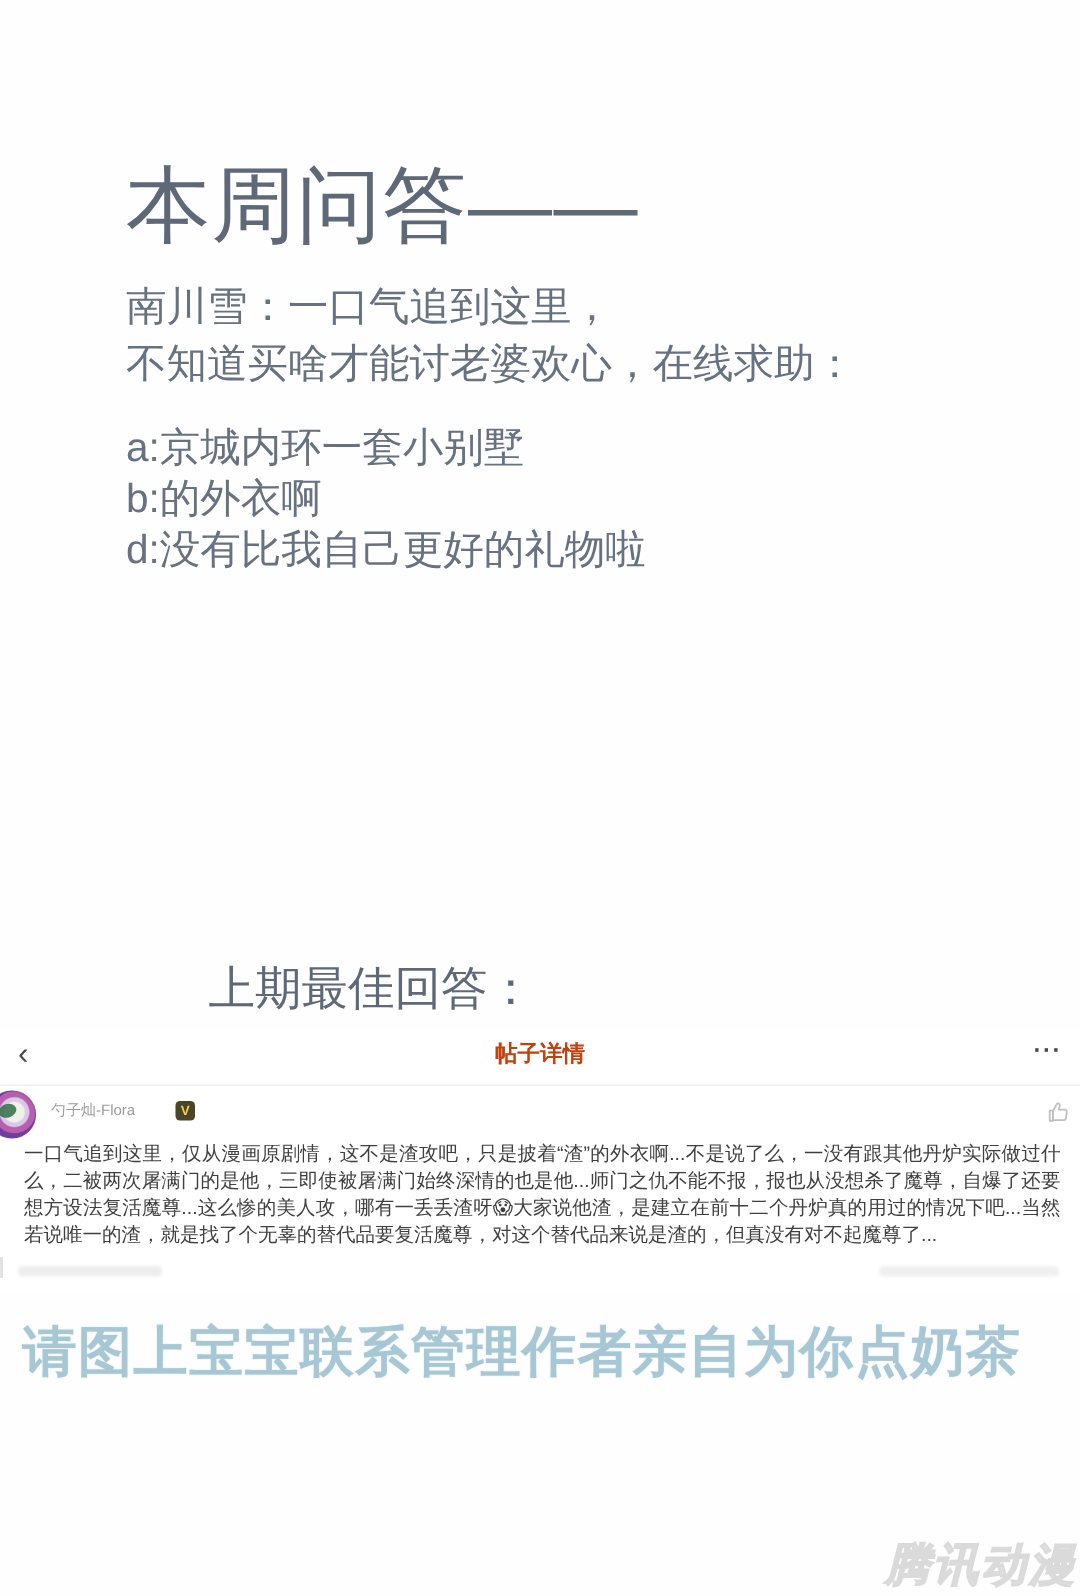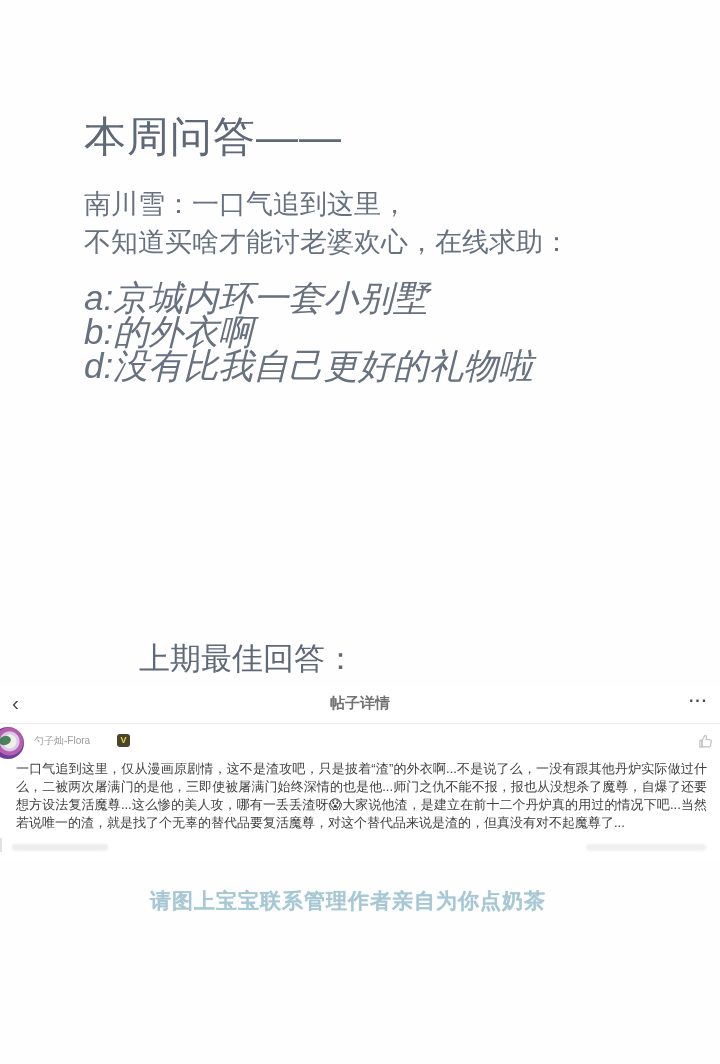--- a/index.html
+++ b/index.html
@@ -2,46 +2,45 @@
 <html><head>
 <meta charset="utf-8">
 <style>
   html,body{margin:0;padding:0;background:#ffffff;}
   .canvas{
     position:relative;width:720px;height:1064px;background:#fefefe;
     overflow:hidden;font-family:"Liberation Sans","DejaVu Sans",sans-serif;
   }
   
   .qa-title{
-    position:absolute;left:84px;top:110px;font-size:42px;line-height:54px;
+    position:absolute;left:84px;top:110px;font-size:56px;line-height:54px;
     color:#5e6877;letter-spacing:1px;font-weight:500;margin:0;
   }
   .qa-question{
     position:absolute;left:84px;top:185px;font-size:27px;line-height:38px;
     color:#67717f;
   }
   .qa-options{
-    position:absolute;left:84px;top:281px;font-size:35px;line-height:34px;
+    position:absolute;left:84px;top:281px;font-size:27px;line-height:34px;
     color:#67717f;
-    font-style:italic;
   }
   .qa-heading{
     position:absolute;left:139px;top:639px;font-size:31px;line-height:40px;
     color:#5e6877;font-weight:500;margin:0;
   }
   
   .post{position:absolute;left:0;top:686px;width:720px;height:176px;background:#fff;}
   .post-header{position:absolute;left:0;top:0;width:720px;height:36px;}
   .back-icon{
     position:absolute;left:12px;top:6px;width:18px;height:22px;color:#4a4a4a;
     font-size:21px;line-height:22px;font-weight:400;cursor:pointer;
   }
   .post-title{
     position:absolute;left:0;top:6px;width:720px;text-align:center;
-    font-size:15px;line-height:22px;color:#737373;font-weight:700;
+    font-size:15px;line-height:22px;color:#c2410c;font-weight:700;
   }
   .more-icon{
     position:absolute;right:12px;top:2px;color:#4a4a4a;font-size:16px;
     letter-spacing:1px;font-weight:700;line-height:26px;cursor:pointer;
   }
   .post-divider{position:absolute;left:0;top:37px;width:720px;height:1px;background:#ededed;}
   .avatar{
     position:absolute;left:-8px;top:41px;width:32px;height:32px;border-radius:50%;
     background:
       radial-gradient(circle at 55% 45%, #f2efe6 0 26%, #d9c9e8 30% 38%, #b75fae 42% 55%, #6e3d9e 58% 74%, #43266f 78% 100%);
@@ -72,21 +71,21 @@
     position:absolute;right:14px;top:158px;width:120px;height:7px;border-radius:3px;
     background:#ececec;filter:blur(1px);opacity:.8;
   }
   .faded-tick{
     position:absolute;left:0px;top:152px;width:2px;height:14px;background:#e2e2e2;
   }
   
   .slogan{
     position:absolute;left:0;top:880px;width:696px;text-align:center;
     font-family:"Liberation Serif","DejaVu Serif",serif;font-weight:700;
-    font-size:21px;line-height:42px;color:#a6c7d3;letter-spacing:1px;
+    font-size:36px;line-height:42px;color:#a6c7d3;letter-spacing:1px;
     text-shadow:0 0 1px rgba(166,199,211,.6);
   }
   .watermark{
     position:absolute;right:2px;top:1026px;font-size:30px;line-height:36px;
     font-weight:700;color:#ebebeb;-webkit-text-stroke:1px #dadada;
     letter-spacing:2px;font-style:italic;
   }
 </style>
 </head>
 <body>
@@ -129,14 +128,15 @@
 
     <p class="post-comment">一口气追到这里，仅从漫画原剧情，这不是渣攻吧，只是披着“渣”的外衣啊...不是说了么，一没有跟其他丹炉实际做过什么，二被两次屠满门的是他，三即使被屠满门始终深情的也是他...师门之仇不能不报，报也从没想杀了魔尊，自爆了还要想方设法复活魔尊...这么惨的美人攻，哪有一丢丢渣呀😱大家说他渣，是建立在前十二个丹炉真的用过的情况下吧...当然若说唯一的渣，就是找了个无辜的替代品要复活魔尊，对这个替代品来说是渣的，但真没有对不起魔尊了...</p>
 
     <div class="faded-tick"></div>
     <div class="faded-meta-left"></div>
     <div class="faded-meta-right"></div>
   </div>
 
   <div class="slogan">请图上宝宝联系管理作者亲自为你点奶茶</div>
 
+  <div class="watermark">腾讯动漫</div>
 
 </div>
 
 </body></html>

